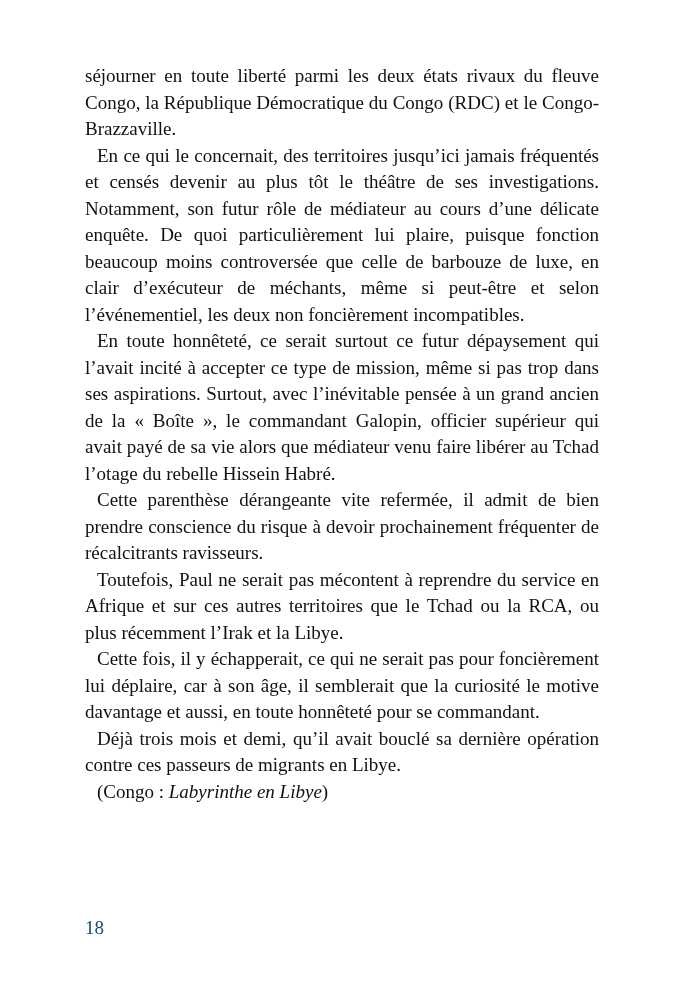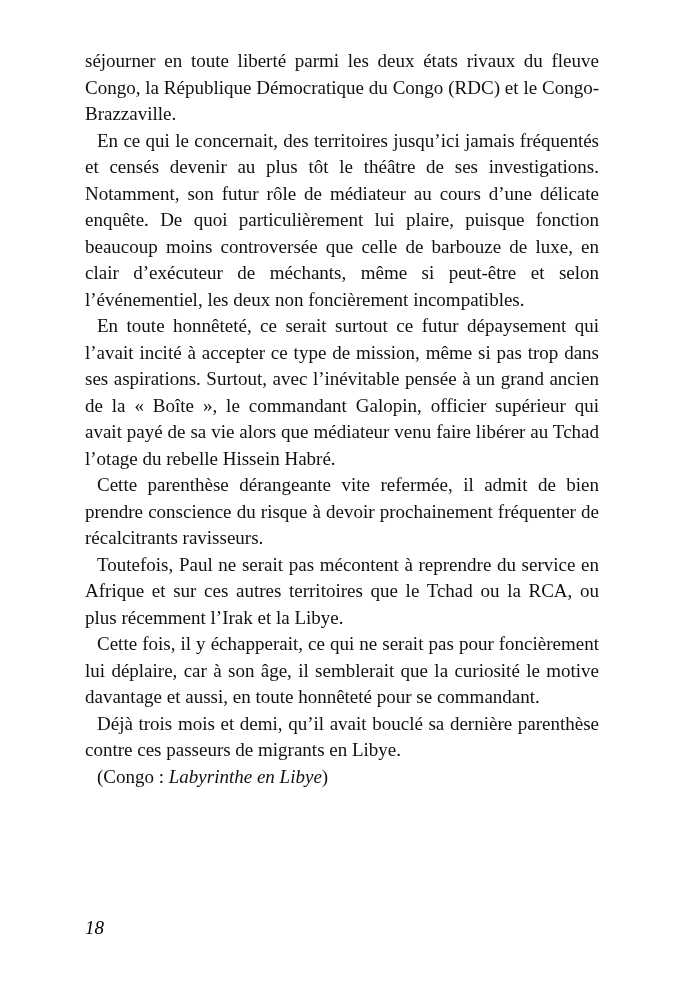--- a/index.html
+++ b/index.html
@@ -1,51 +1,50 @@
 <!DOCTYPE html>
 <html><head>
   <meta charset="utf-8">
   <style>
     html, body { margin: 0; padding: 0; background: #ffffff; }
     body { width: 700px; height: 992px; position: relative; overflow: hidden; }
     .page {
       position: absolute;
       left: 85px;
-      top: 48px;
+      top: 63px;
       width: 514px;
       font-family: "Liberation Serif", "DejaVu Serif", serif;
       font-size: 19px;
       line-height: 26.5px;
       color: #111111;
     }
     .page p {
       margin: 0;
       text-align: justify;
       text-indent: 0;
     }
     .page p.indent { text-indent: 12px; }
     .page p.last-left { text-align: left; }
     .page em { font-style: italic; margin-top: 32px; }
     .page-number {
       position: absolute;
       left: 85px;
       top: 917px;
       font-family: "Liberation Serif", "DejaVu Serif", serif;
       font-size: 19px;
-      color: #000000;
-      font-style: italic;
+      color: #0c4a6e;
     }
   </style>
 </head>
 <body>
 
 <div class="page">
   <p>séjourner en toute liberté parmi les deux états rivaux du fleuve Congo, la République Démocratique du Congo (RDC) et le Congo-Brazzaville.</p>
   <p class="indent">En ce qui le concernait, des territoires jusqu’ici jamais fréquentés et censés devenir au plus tôt le théâtre de ses investigations. Notamment, son futur rôle de médiateur au cours d’une délicate enquête. De quoi particulièrement lui plaire, puisque fonction beaucoup moins controversée que celle de barbouze de luxe, en clair d’exécuteur de méchants, même si peut-être et selon l’événementiel, les deux non foncièrement incompatibles.</p>
   <p class="indent">En toute honnêteté, ce serait surtout ce futur dépaysement qui l’avait incité à accepter ce type de mission, même si pas trop dans ses aspirations. Surtout, avec l’inévitable pensée à un grand ancien de la « Boîte », le commandant Galopin, officier supérieur qui avait payé de sa vie alors que médiateur venu faire libérer au Tchad l’otage du rebelle Hissein Habré.</p>
   <p class="indent">Cette parenthèse dérangeante vite refermée, il admit de bien prendre conscience du risque à devoir prochainement fréquenter de récalcitrants ravisseurs.</p>
   <p class="indent">Toutefois, Paul ne serait pas mécontent à reprendre du service en Afrique et sur ces autres territoires que le Tchad ou la RCA, ou plus récemment l’Irak et la Libye.</p>
   <p class="indent">Cette fois, il y échapperait, ce qui ne serait pas pour foncièrement lui déplaire, car à son âge, il semblerait que la curiosité le motive davantage et aussi, en toute honnêteté pour se commandant.</p>
-  <p class="indent">Déjà trois mois et demi, qu’il avait bouclé sa dernière parenthèse contre ces passeurs de migrants en Libye.</p>
+  <p class="indent">Déjà trois mois et demi, qu’il avait bouclé sa dernière opération contre ces passeurs de migrants en Libye.</p>
   <p class="indent last-left"><span>(Congo : </span><em>Labyrinthe en Libye</em><span>)</span></p>
 </div>
 
 <div class="page-number">18</div>
 
 </body></html>

